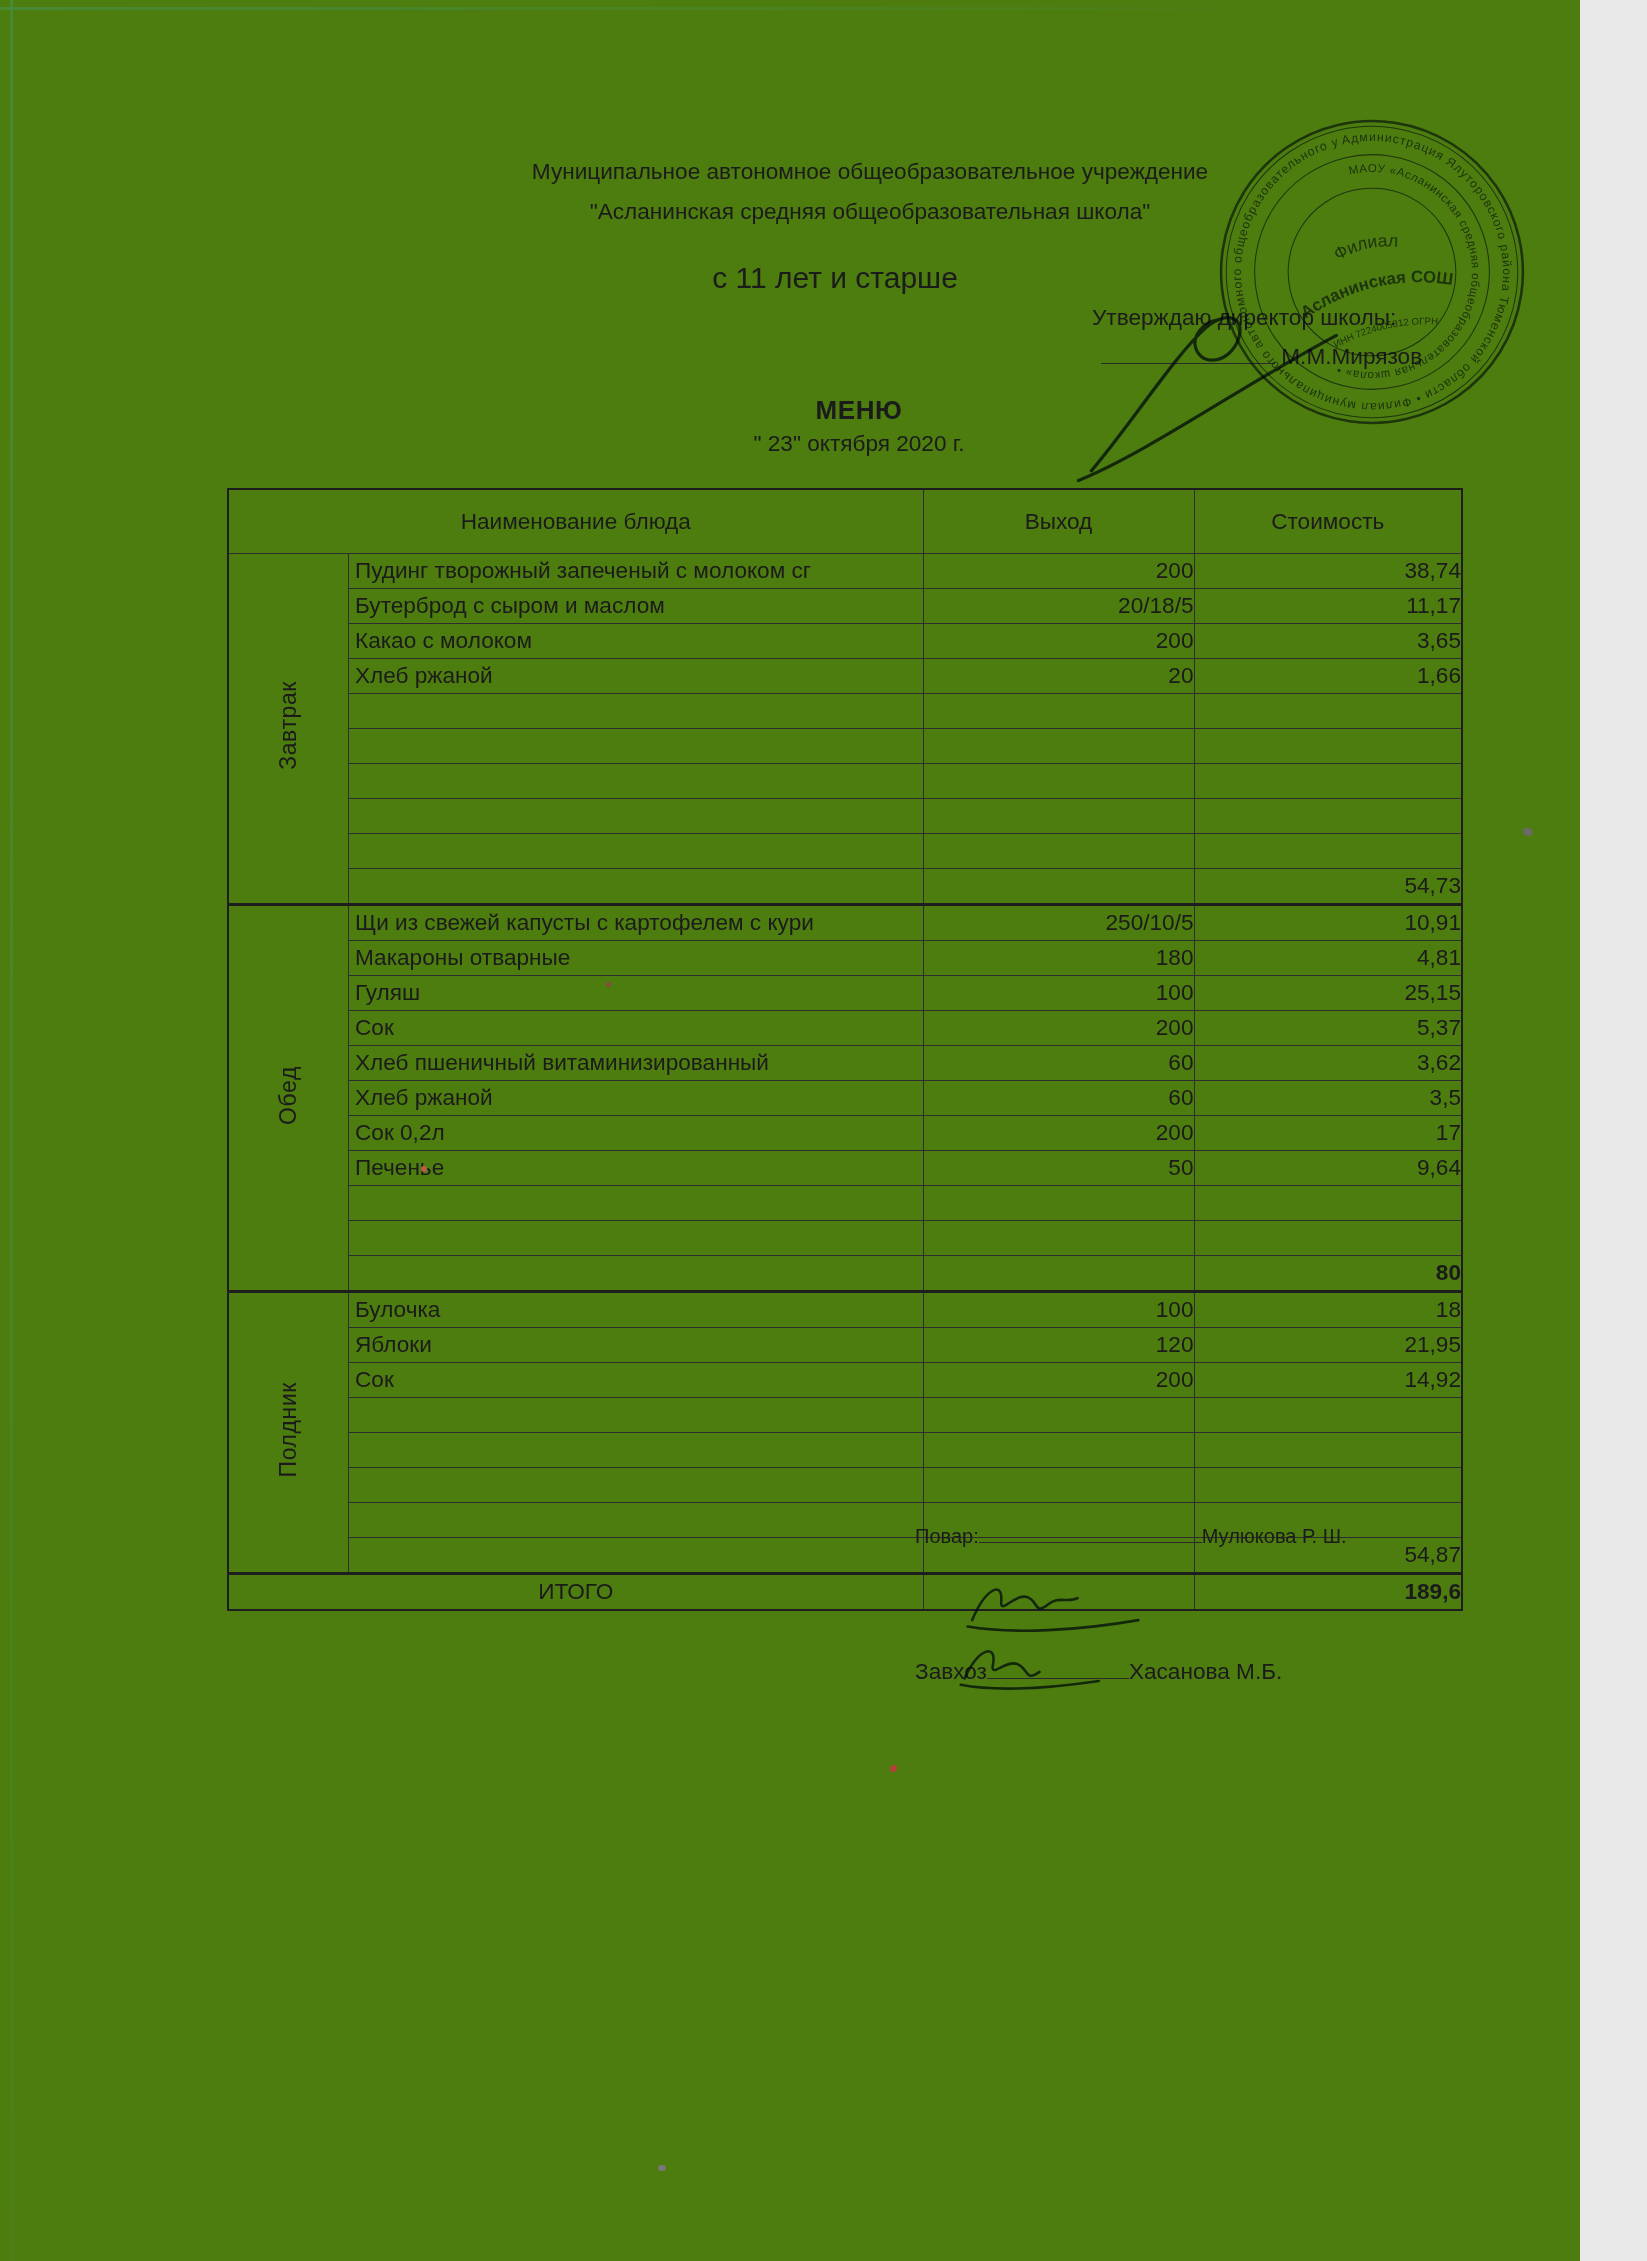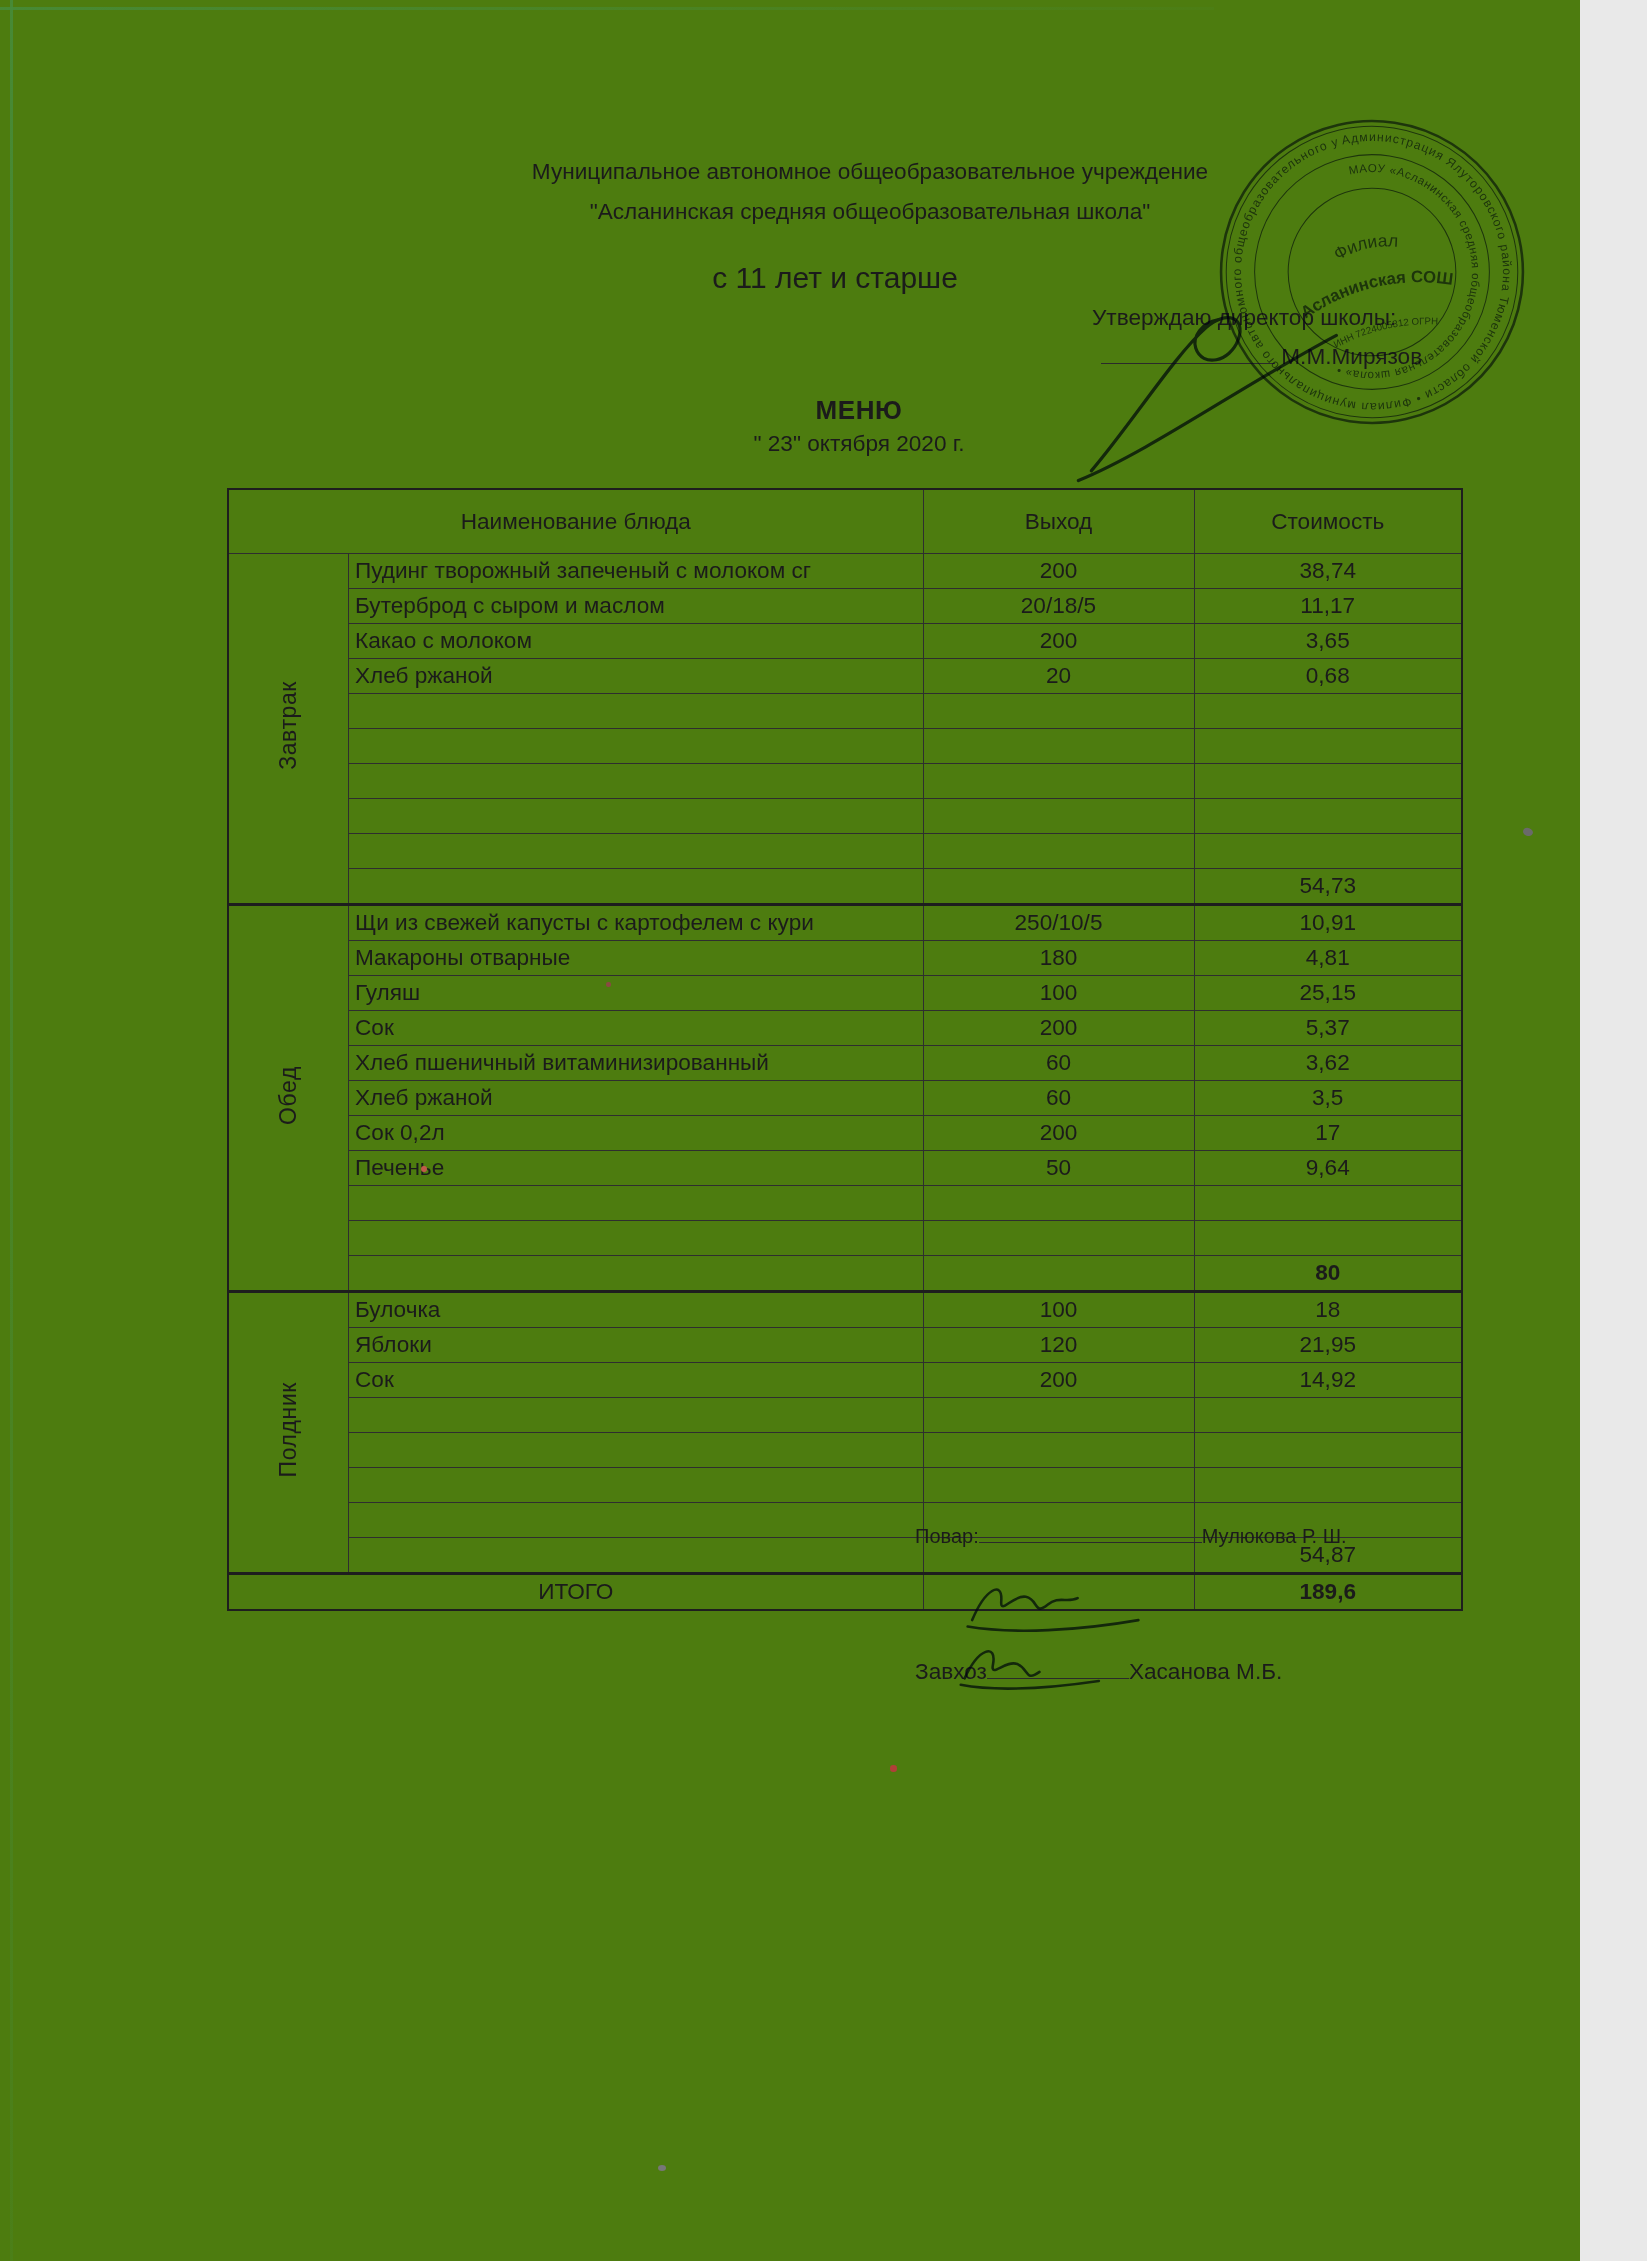--- a/index.html
+++ b/index.html
@@ -26,21 +26,21 @@
   .uline{display:inline-block;border-bottom:1.9px solid #2a2a2a;height:20.7px;vertical-align:baseline;}
   .w270{width:174px;} .w345{width:223px;} .w220{width:142px;}
 
   
   .menu-table{position:absolute;left:227px;top:488px;width:1235px;
               border-collapse:collapse;table-layout:fixed;font-size:22.6px;
               border:2.6px solid #1e1e1e;}
   .menu-table td{border:1.3px solid #2e2e2e;height:34px;padding:0 6.5px;
                  overflow:hidden;white-space:nowrap;}
   .menu-table thead td{height:31px;text-align:center;padding:16px;}
-  .menu-table .num{text-align:center;padding:0;}
+  .menu-table .num{text-align:right;padding:0;}
   .menu-table td.sec{text-align:center;vertical-align:middle;padding:0;
                      border-bottom:3.2px solid #1e1e1e;}
   .menu-table tr.sec-end td{border-bottom:3.2px solid #1e1e1e;}
   .vtext{writing-mode:vertical-rl;transform:rotate(180deg);display:inline-block;
          font-size:23px;letter-spacing:0.6px;}
   .bold{font-weight:bold;margin-top:19px;}
   .total-label{text-align:center;padding:0;}
 
   
   .cook{position:absolute;left:915px;top:1521px;font-size:20px;}
@@ -106,21 +106,21 @@
           <td class="num">11,17</td>
         </tr>
       <tr>
           <td>Какао с молоком</td>
           <td class="num">200</td>
           <td class="num">3,65</td>
         </tr>
       <tr>
           <td>Хлеб ржаной</td>
           <td class="num">20</td>
-          <td class="num">0,68</td>
+          <td class="num">1,66</td>
         </tr>
       <tr>
           <td></td>
           <td class="num"></td>
           <td class="num"></td>
         </tr>
       <tr>
           <td></td>
           <td class="num"></td>
           <td class="num"></td>

